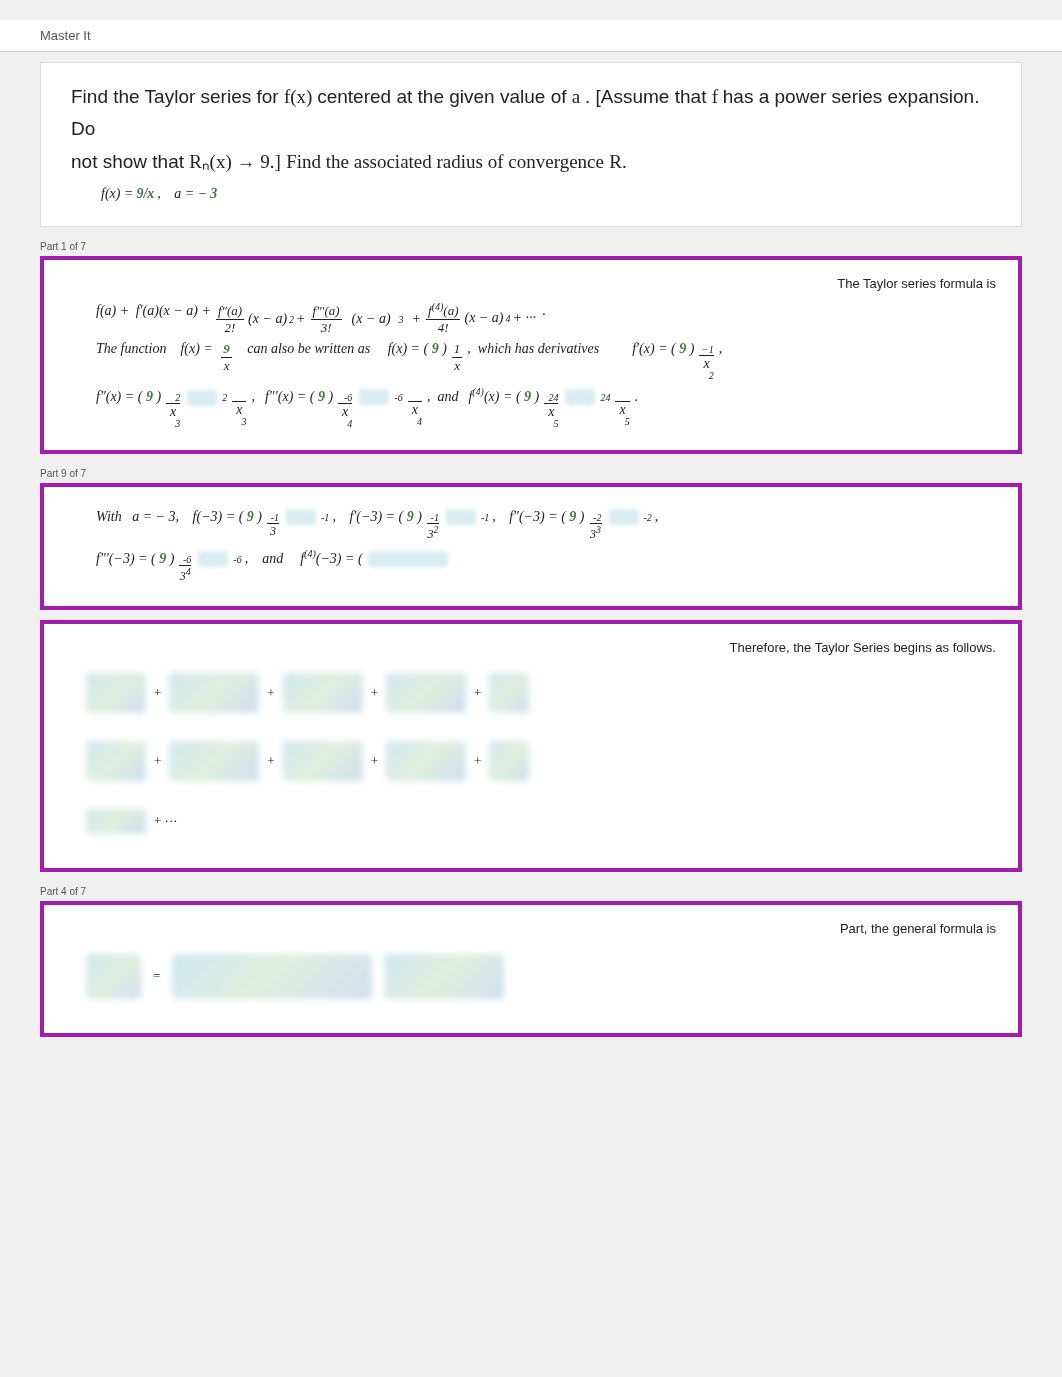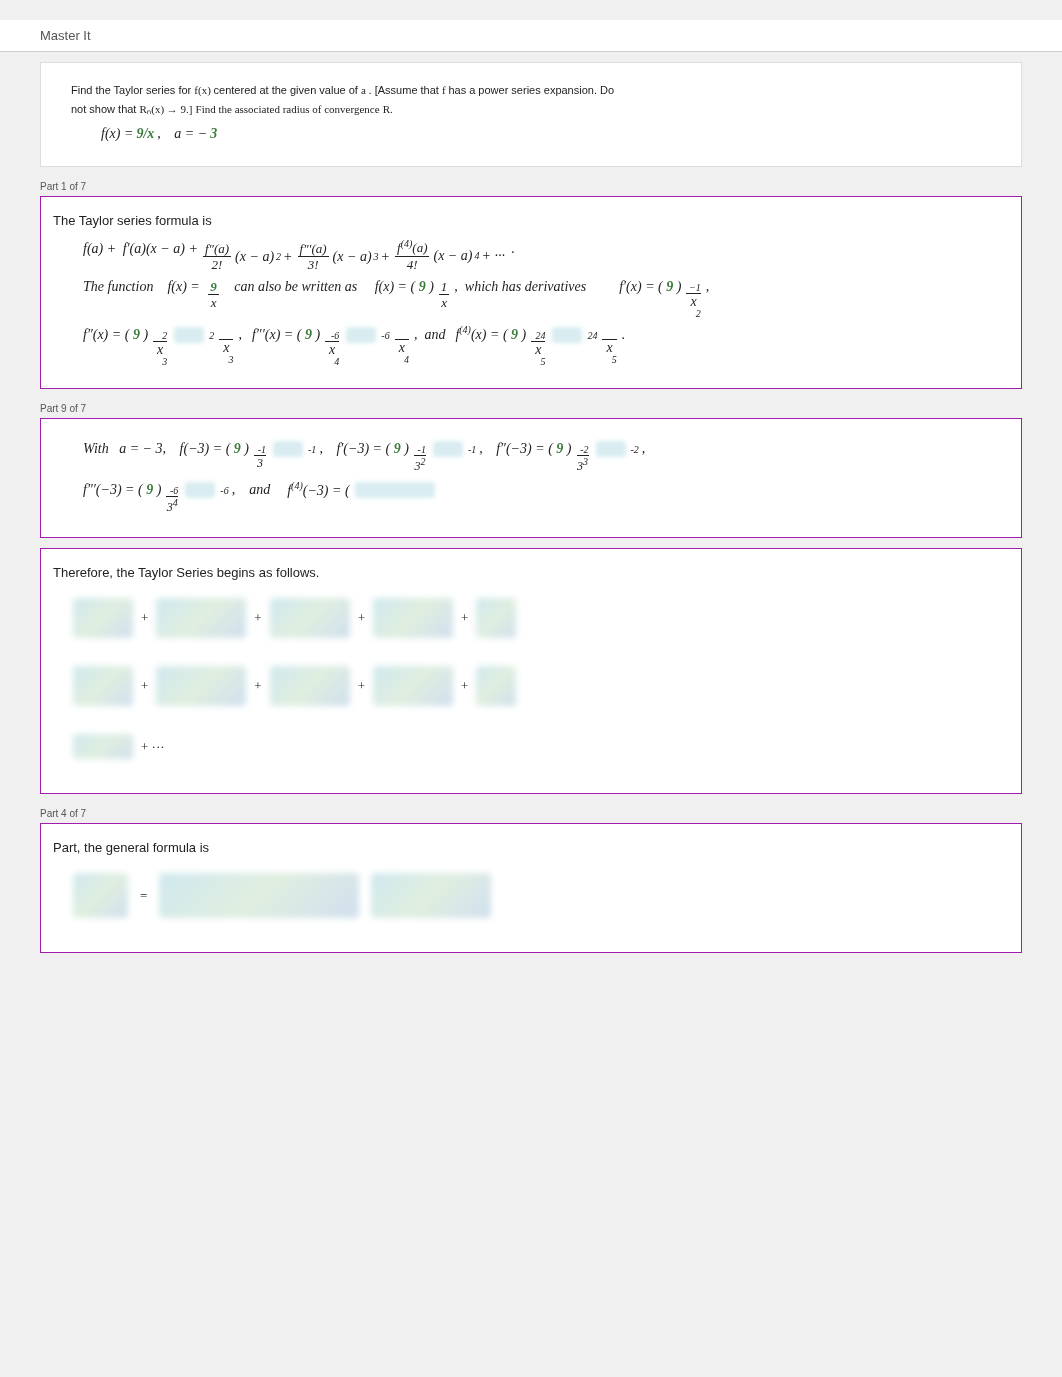--- a/index.html
+++ b/index.html
@@ -23,34 +23,35 @@
       color: #555;
       margin-bottom: 10px;
     }
     .main-card {
       background: #fff;
       border: 1px solid #ddd;
       margin: 0 40px 10px 40px;
       padding: 18px 30px;
     }
     .problem-statement {
-      font-size: 11px;
+      font-size: 19px;
       line-height: 1.7;
       margin-bottom: 8px;
     }
     .part-label {
       font-size: 10px;
       color: #555;
       margin: 14px 40px 4px 40px;
     }
     .part-card {
       background: #fff;
-      border: 1px solid #a21caf;
+      border: 4px solid #a21caf;
       margin: 0 40px 10px 40px;
-      padding: 16px 12px;
+      padding: 16px 22px;
+      text-align: right;
     }
     .part-title {
       font-size: 13px;
       font-weight: normal;
       margin-bottom: 10px;
     }
     sup { font-size: 10px; }
     .fraction {
       display: inline-flex;
       flex-direction: column;
@@ -148,21 +149,21 @@
     <div class="formula-line">
       <span class="math">f(a) +&nbsp;</span>
       <span class="math">f′(a)(x − a) +</span>
       <span class="math" style="display:inline-flex;align-items:center;gap:2px;">
         <span class="fraction">
           <span class="num">f″(a)</span>
           <span class="den">2!</span>
         </span>
         (x − a)<sup>2</sup> +
       </span>
-      <span class="math" style="display:inline-flex;align-items:center;gap:2px;">
+      <span class="math" style="display:inline-flex;align-items:center;gap:8px;">
         <span class="fraction">
           <span class="num">f″′(a)</span>
           <span class="den">3!</span>
         </span>
         (x − a)<sup>3</sup> +
       </span>
       <span class="math" style="display:inline-flex;align-items:center;gap:2px;">
         <span class="fraction">
           <span class="num">f<sup>(4)</sup>(a)</span>
           <span class="den">4!</span>

